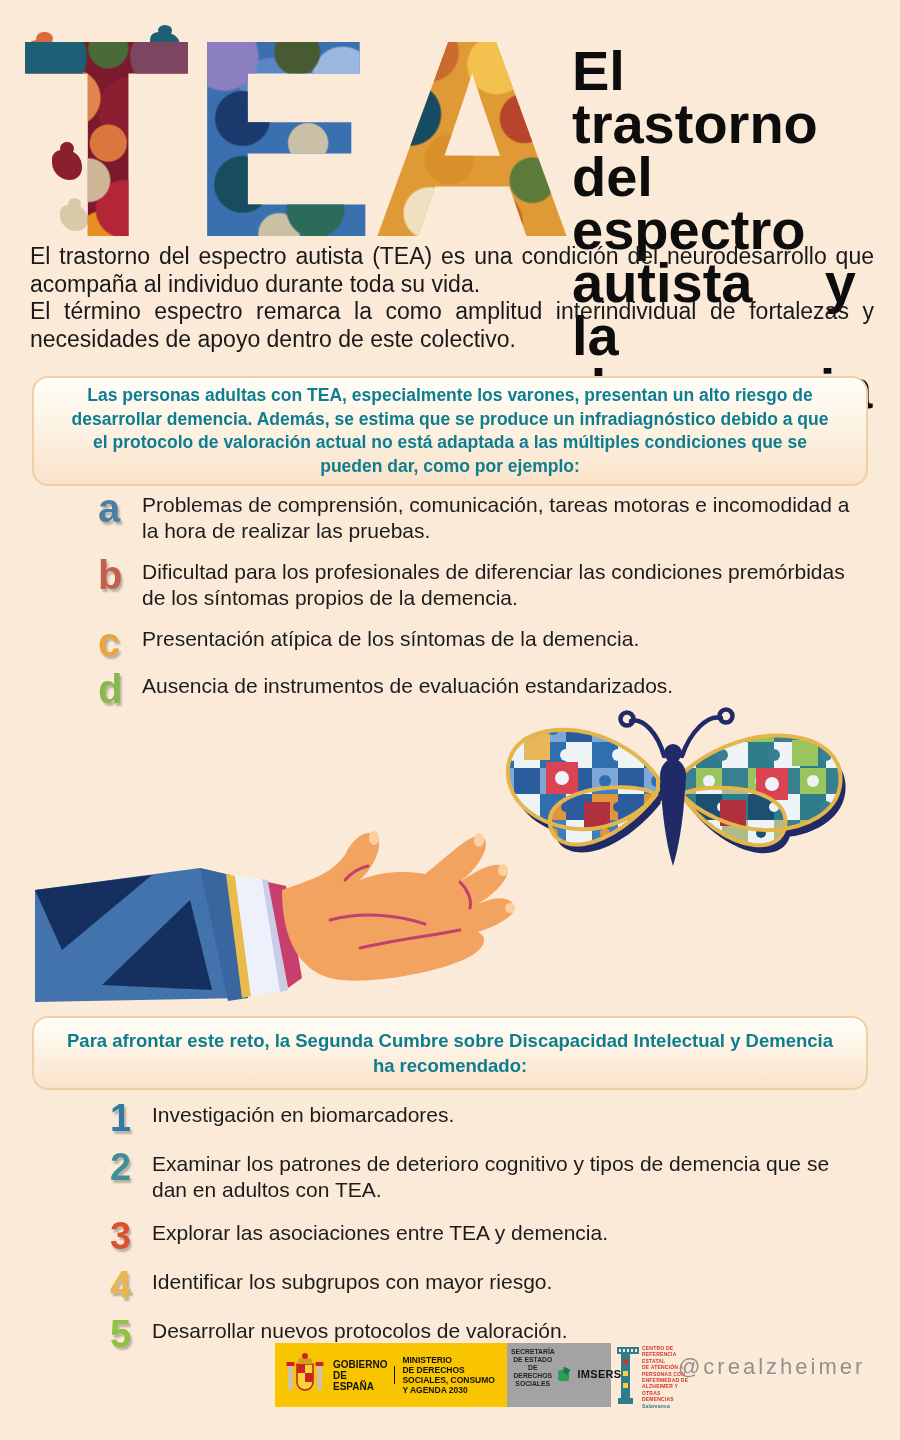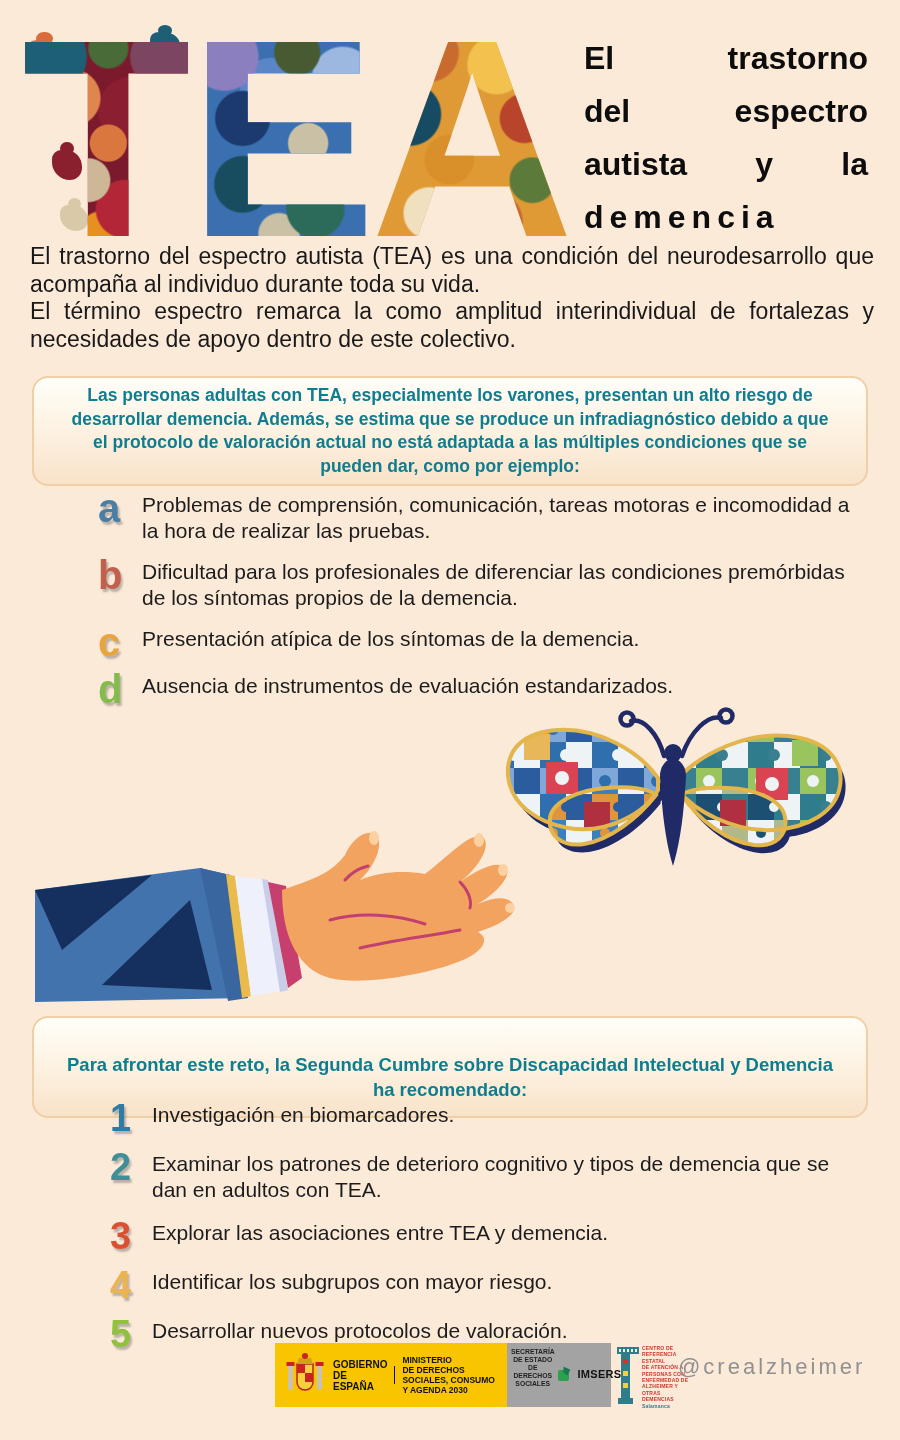--- a/index.html
+++ b/index.html
@@ -47,38 +47,38 @@
       radial-gradient(circle at 82% 70%, #5c7a3a 0 10%, transparent 11%),
       radial-gradient(circle at 30% 86%, #f0e0c0 0 11%, transparent 12%),
       radial-gradient(circle at 62% 90%, #c96a2e 0 13%, transparent 14%);
   }
   
   .puzzle-bit{position:absolute;border-radius:30% 55% 40% 60%;}
   .puzzle-bit::after{content:"";position:absolute;width:46%;height:46%;border-radius:50%;
      background:inherit;top:-28%;left:28%;}
 
   
-  .title{position:absolute;top:28px;right:28px;width:284px;margin:4px;color:#0d0d0d;
-         font-size:32px;font-weight:bold;line-height:53px;}
+  .title{position:absolute;top:28px;right:28px;width:284px;margin:16px;color:#0d0d0d;
+         font-size:56px;font-weight:bold;line-height:53px;}
   .title .tl{display:block;text-align:justify;text-align-last:justify;}
   .title .tl.single{text-align-last:left;letter-spacing:6px;}
 
   
   .intro{position:absolute;top:243px;left:30px;right:26px;color:#191919;
          font-size:23px;line-height:27.5px;}
   .intro p{margin:0;text-align:justify;}
 
   
   .callout{position:absolute;left:32px;right:32px;border:2px solid #eecfa6;border-radius:16px;
            background:linear-gradient(180deg,#fffef9 0%,#fdf3e4 45%,#f9e2c9 100%);
            display:flex;align-items:center;justify-content:center;text-align:center;}
   .callout p{margin:0;font-weight:bold;}
   .callout-risk{top:376px;height:106px;padding:0 35px;}
   .callout-risk p{font-size:17.5px;line-height:23.5px;}
-  .callout-summit{top:1016px;height:70px;padding:14px 30px;align-items:flex-end;}
+  .callout-summit{top:1016px;height:70px;padding:0 30px;}
   .callout-summit p{font-size:18.5px;line-height:25px;}
 
   
   .list{position:absolute;}
   .letter-list{top:492px;left:98px;right:36px;}
   .number-list{top:1102px;left:110px;right:36px;}
   .li{display:flex;margin-bottom:14px;}
   .li .marker{flex:none;width:44px;font-weight:bold;font-size:40px;line-height:32px;
               text-shadow:2px 3px 2px rgba(90,90,90,.4);}
   .number-list .li .marker{font-size:38px;width:42px;}

